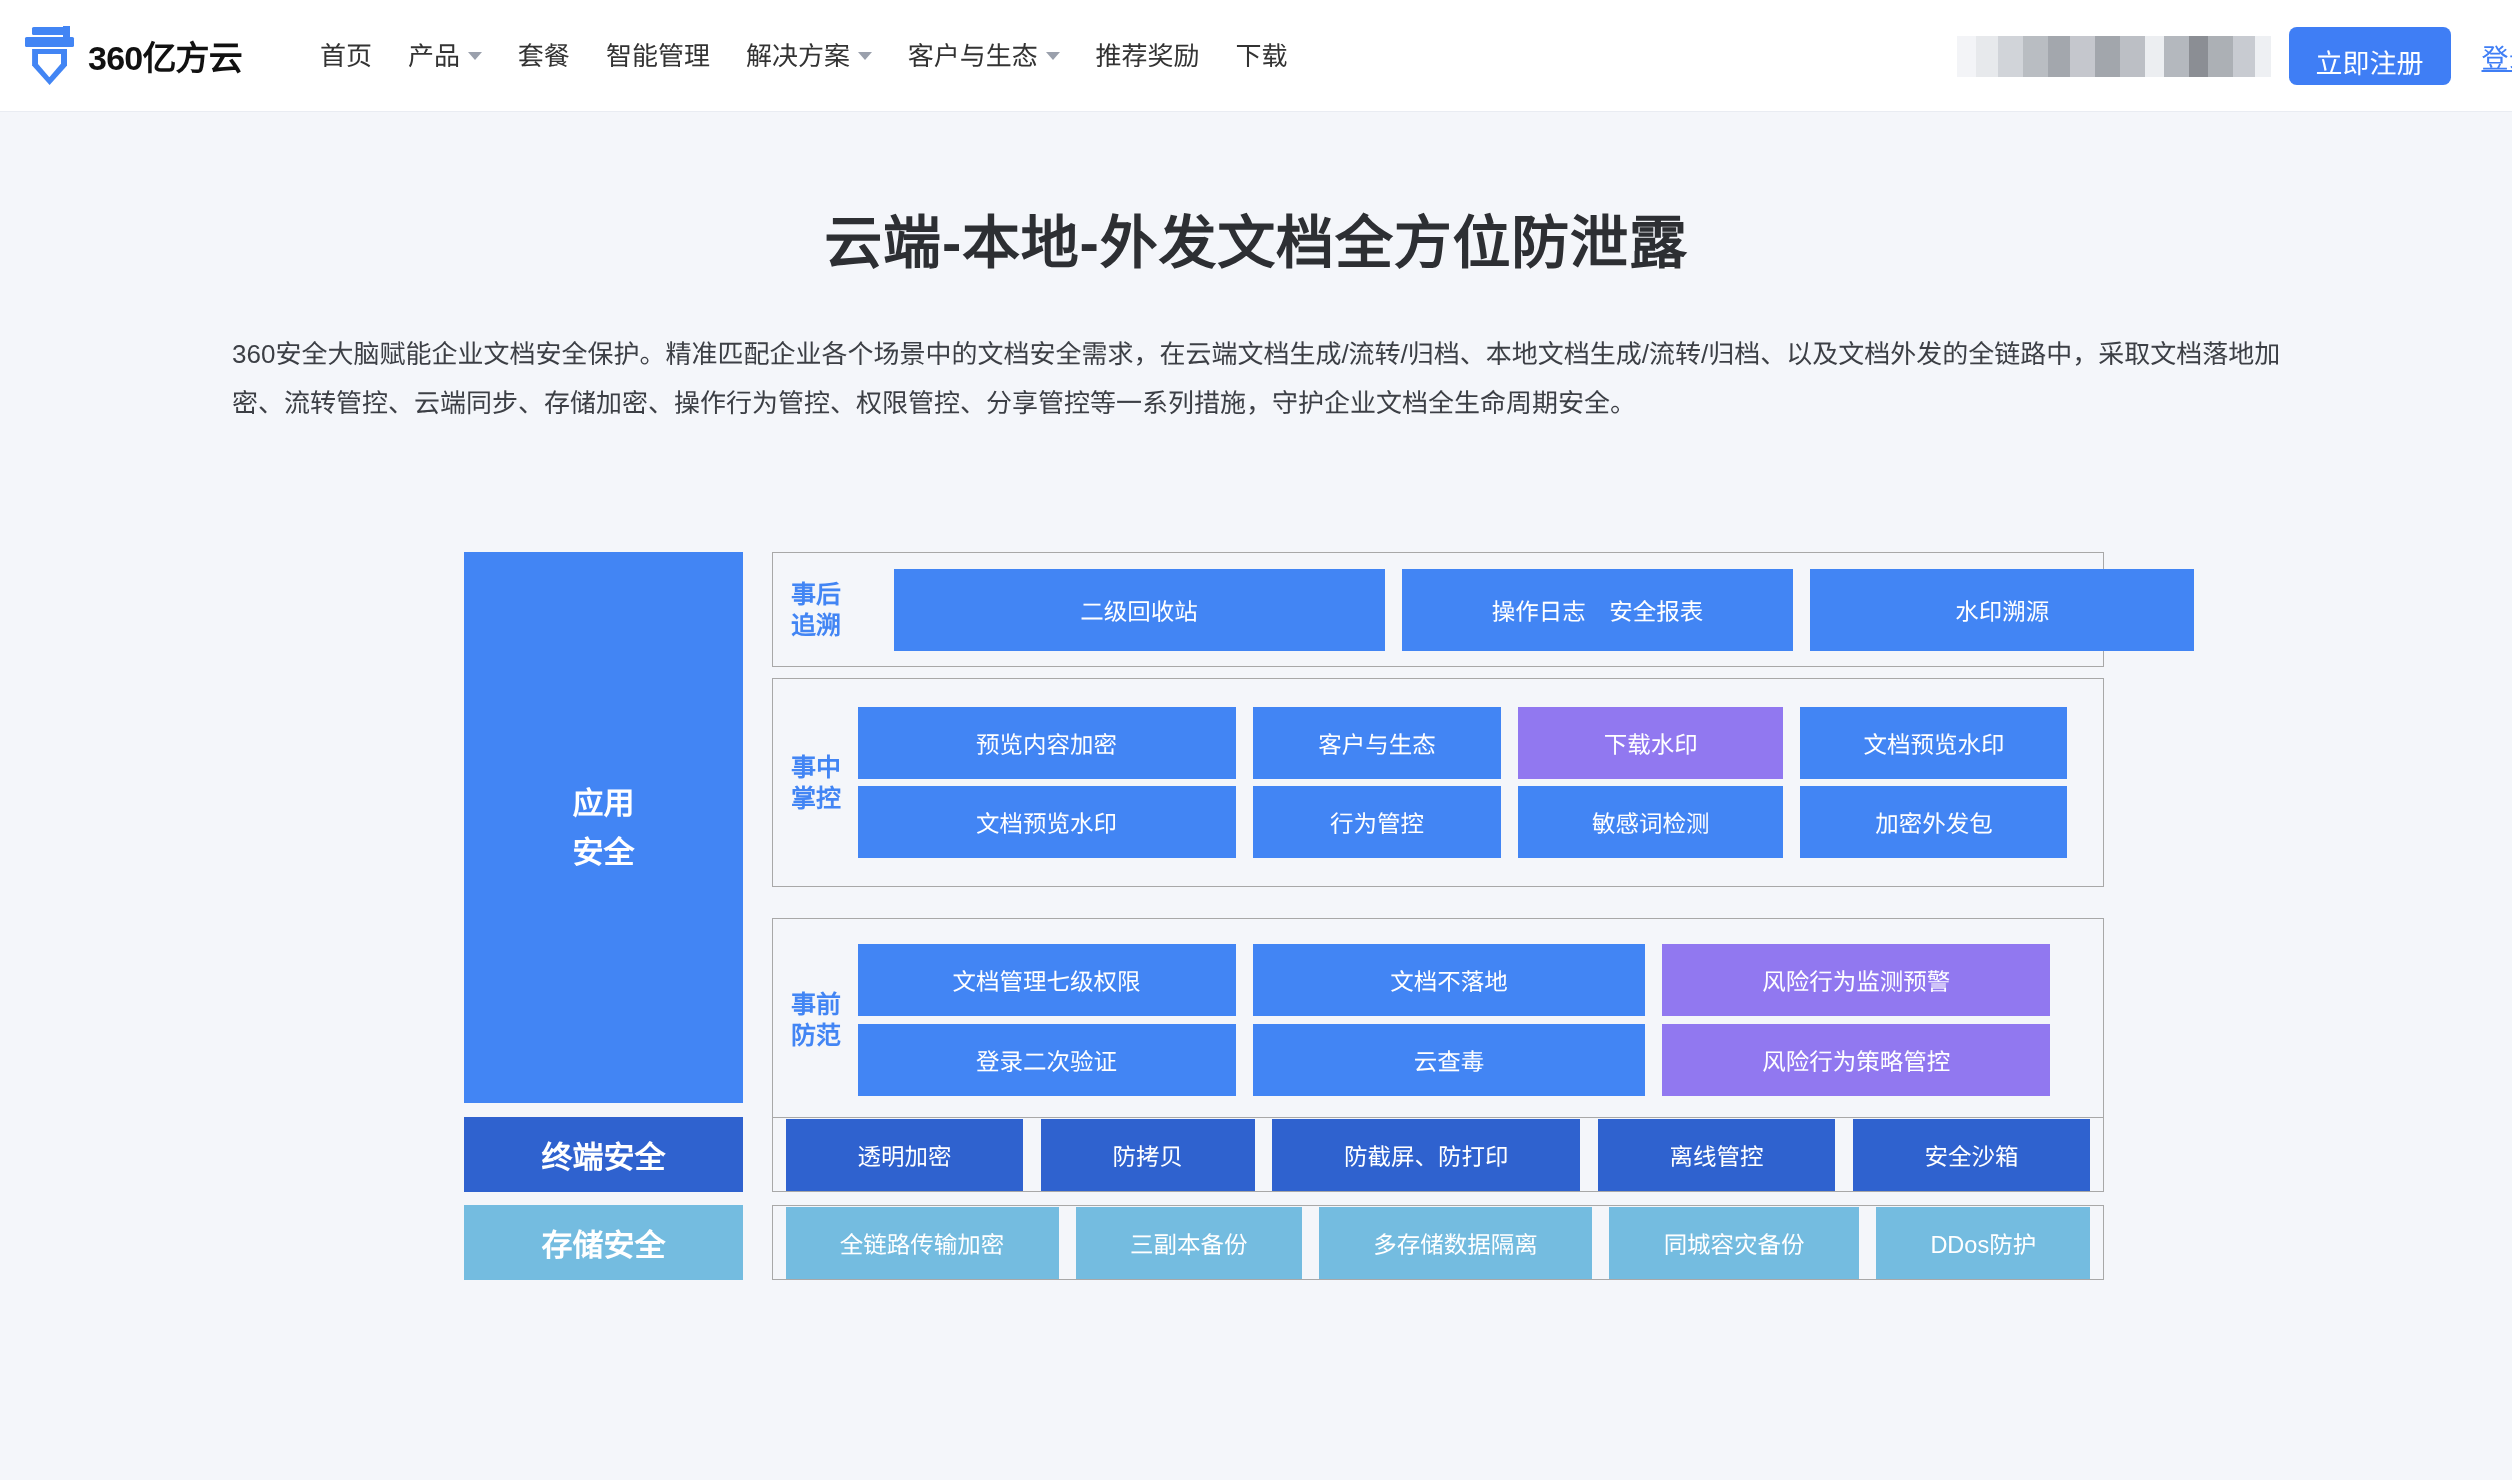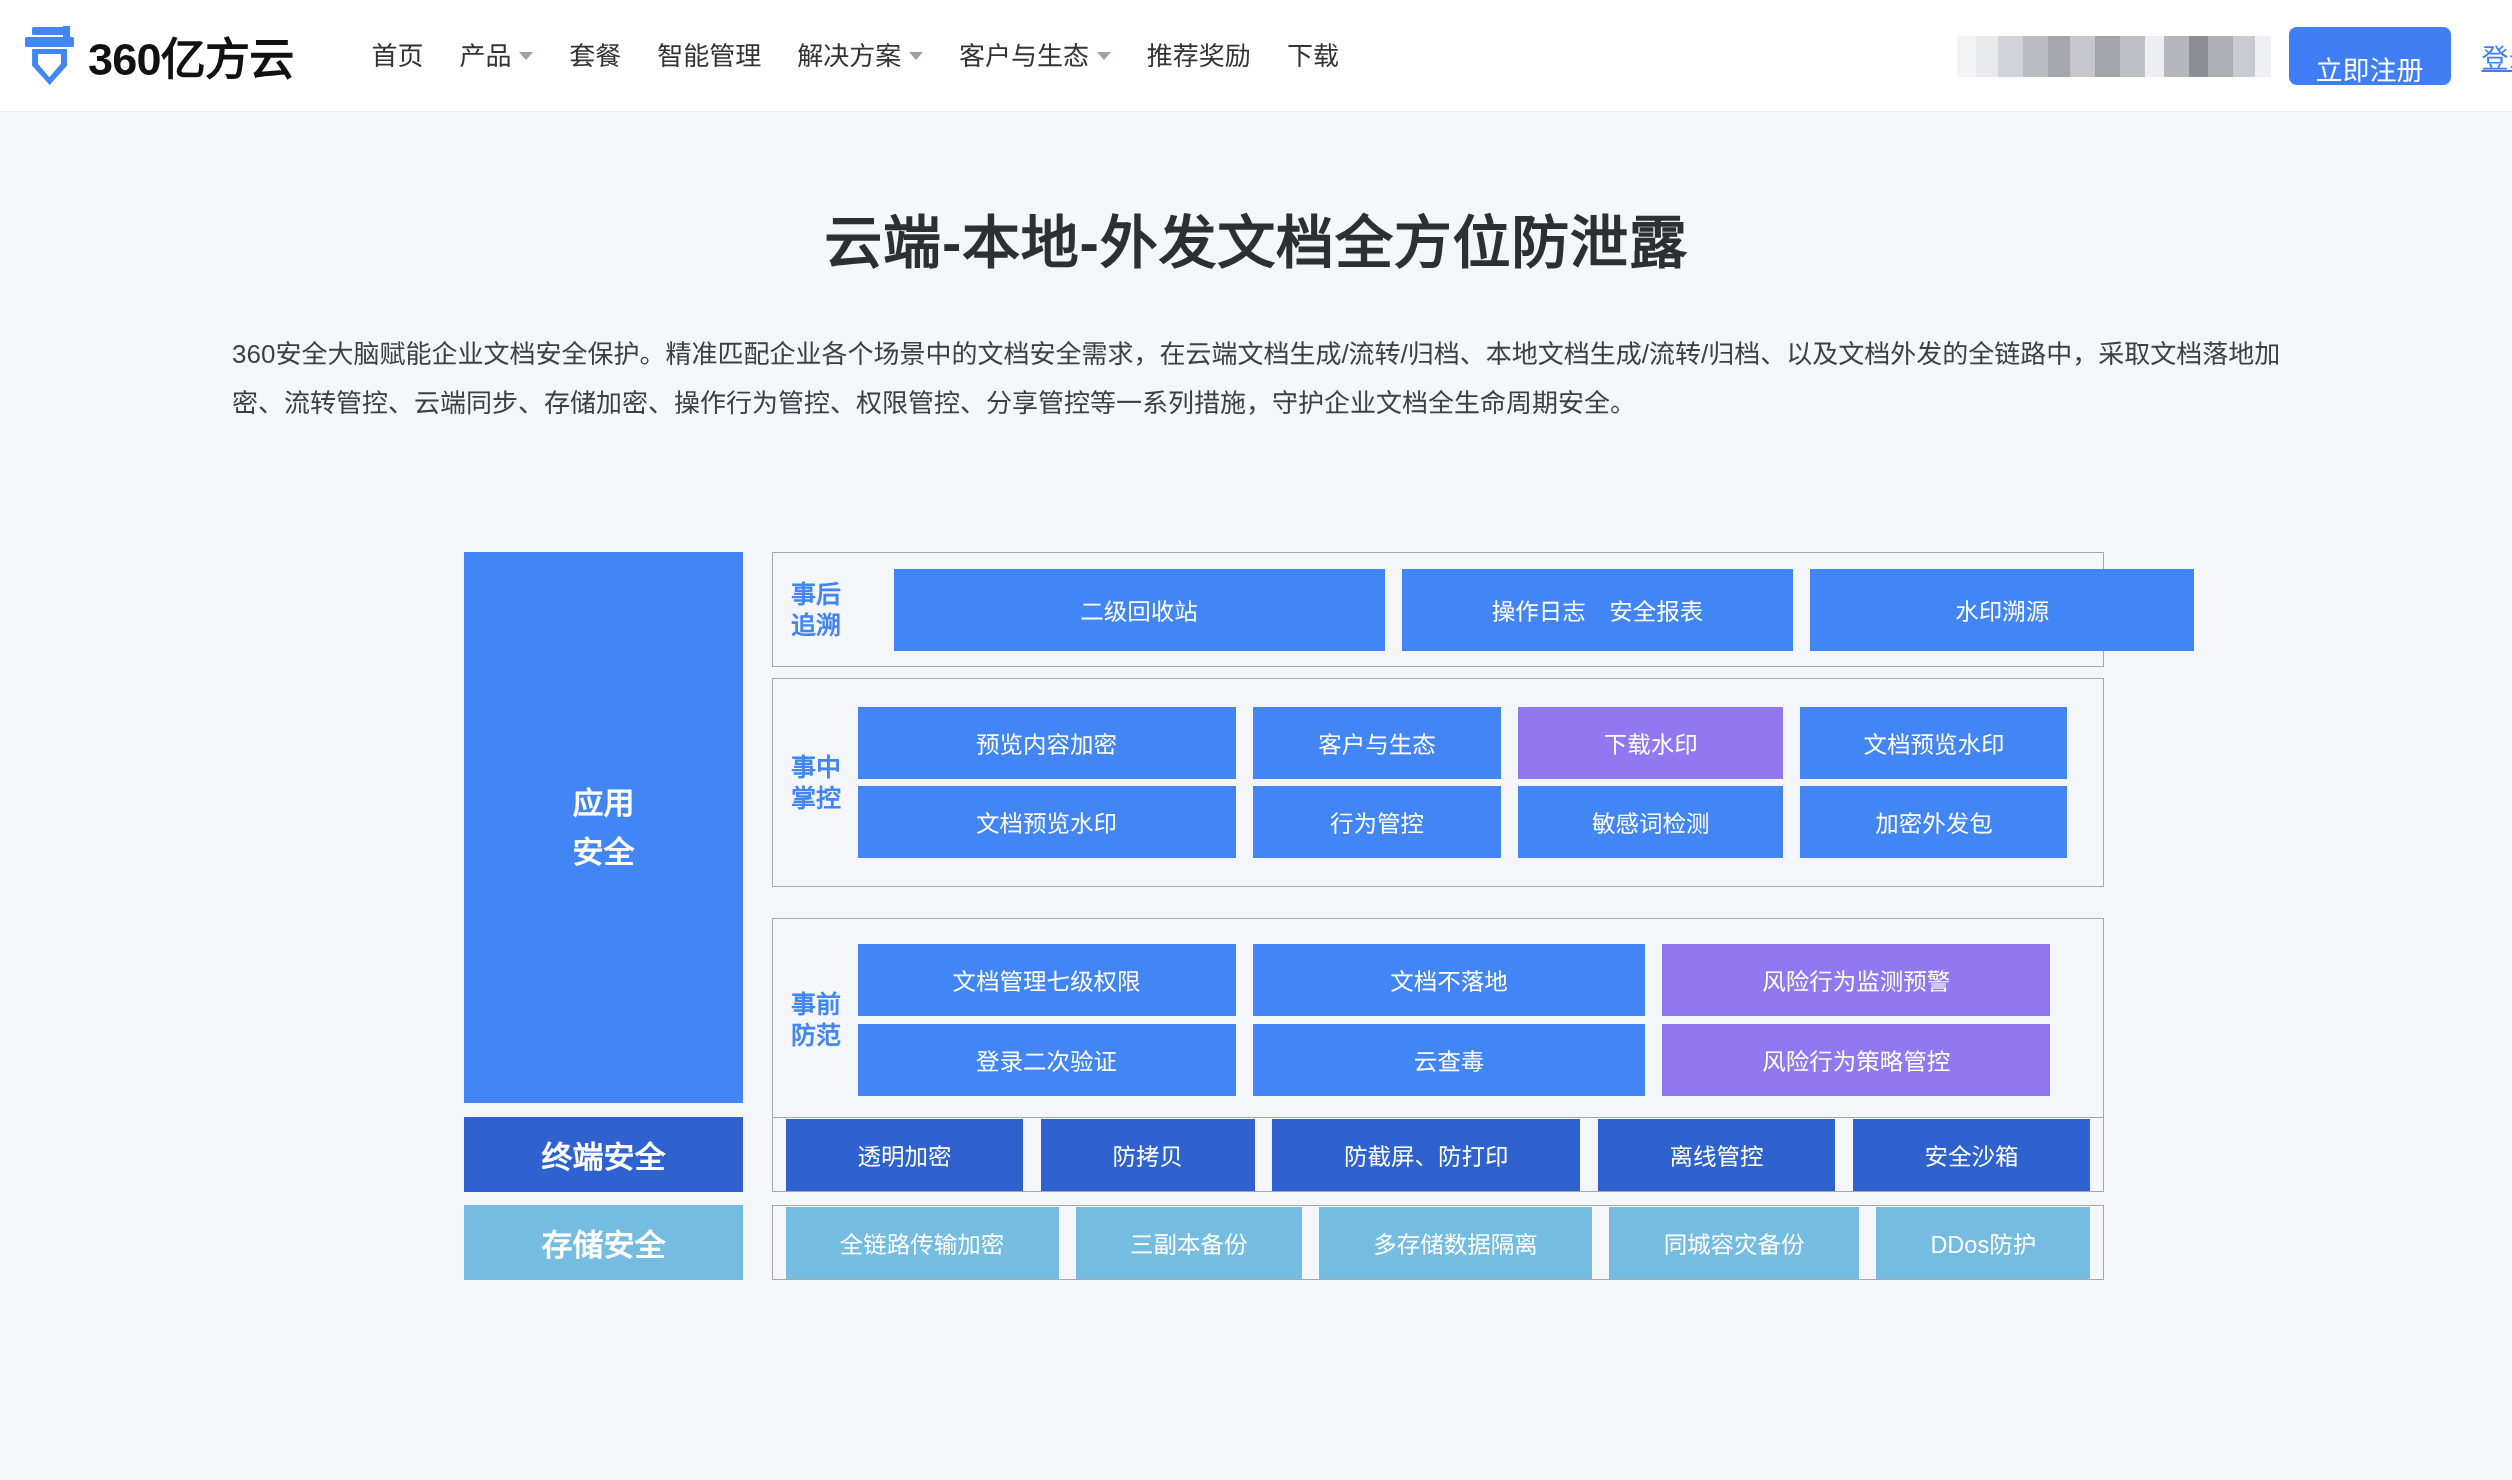--- a/index.html
+++ b/index.html
@@ -65,21 +65,21 @@
   .logo-mark .shield::after {
     content: "";
     position: absolute;
     left: 5.5px; top: 4.7px;
     width: 23.5px; height: 23.5px;
     background: #ffffff;
     clip-path: polygon(0% 0%, 100% 0%, 100% 42%, 50% 100%, 0% 42%);
   }
   .logo-text {
     margin-left: 12.6px;
-    font-size: 45px;
+    font-size: 34px;
     font-weight: 700;
     letter-spacing: -0.8px;
     color: #111111;
     white-space: nowrap;
   }
 
   .nav-menu {
     display: flex;
     align-items: center;
     margin-left: 78px;
@@ -126,21 +126,21 @@
         #c6c9cf 88% 95%, #eef0f3 95% 100%);
     opacity: .95;
     filter: blur(0.3px);
   }
   .btn-register {
     background: #3f7ef5;
     color: #ffffff;
     font-size: 27px;
     border: none;
     border-radius: 7.8px;
-    padding: 15px 27px;
+    padding: 8px 27px;
     height: 58px;
     line-height: 58px;
     cursor: pointer;
     white-space: nowrap;
     font-family: inherit;
   }
   .btn-login {
     margin-left: 31px;
     margin-right: -23.5px;
     font-size: 27px;

